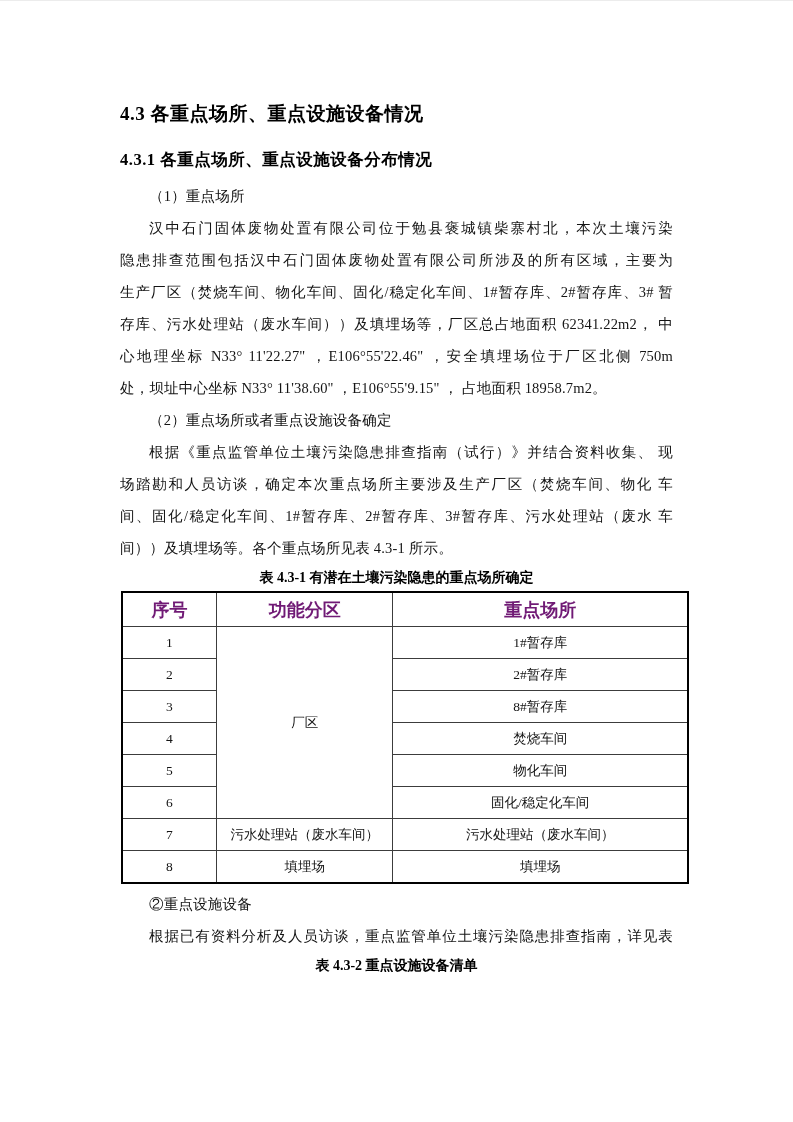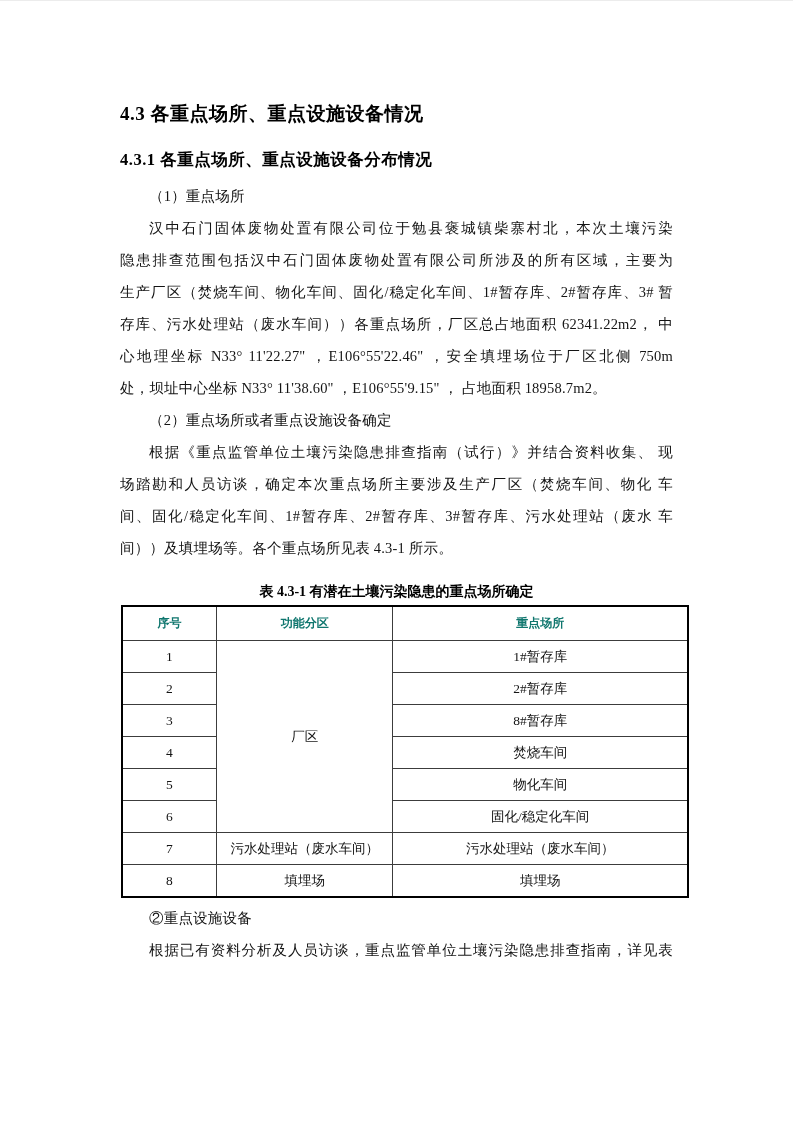--- a/index.html
+++ b/index.html
@@ -42,43 +42,43 @@
   }
   .line.fill { text-align: justify; text-align-last: justify; }
   .indent { text-indent: 2em; }
 
   .table-caption {
     font-weight: bold;
     font-size: 14px;
     line-height: 24px;
     text-align: center;
     color: #000;
-    margin-top: 16px;
+    margin-top: 2px;
   }
   .caption2 { }
 
   table.doc-table {
     border-collapse: collapse;
     table-layout: fixed;
     width: 568px;
     margin: 1px 0 4px 1px;
     border: 2px solid #000;
   }
   table.doc-table th, table.doc-table td {
     border: 1px solid #3c3c3c;
     text-align: center;
     vertical-align: middle;
     padding: 0 4px;
     overflow: hidden;
   }
   table.doc-table th {
     height: 33px;
-    font-size: 12px;
+    font-size: 18px;
     font-weight: bold;
-    color: #0f766e;
+    color: #701a75;
   }
   table.doc-table td {
     height: 31px;
     font-size: 13.5px;
     font-weight: normal;
   }
   .col-no   { width: 94px; }
   .col-zone { width: 176px; }
   .col-site { width: 294px; }
 
@@ -99,21 +99,21 @@
   <div class="content">
 
     <div class="h1">4.3 各重点场所、重点设施设备情况</div>
     <div class="h2">4.3.1 各重点场所、重点设施设备分布情况</div>
 
     <div class="line indent">（1）重点场所</div>
 
     <div class="line fill indent">汉中石门固体废物处置有限公司位于勉县褒城镇柴寨村北，本次土壤污染</div>
     <div class="line fill">隐患排查范围包括汉中石门固体废物处置有限公司所涉及的所有区域，主要为</div>
     <div class="line fill">生产厂区（焚烧车间、物化车间、固化/稳定化车间、1#暂存库、2#暂存库、3#  暂</div>
-    <div class="line fill">存库、污水处理站（废水车间））各重点场所，厂区总占地面积 62341.22m2， 中</div>
+    <div class="line fill">存库、污水处理站（废水车间））及填埋场等，厂区总占地面积 62341.22m2， 中</div>
     <div class="line fill">心地理坐标 N33° 11'22.27" ，E106°55'22.46" ，安全填埋场位于厂区北侧 750m</div>
     <div class="line">处，坝址中心坐标 N33° 11'38.60" ，E106°55'9.15" ， 占地面积 18958.7m2。</div>
 
     <div class="line indent">（2）重点场所或者重点设施设备确定</div>
 
     <div class="line fill indent">根据《重点监管单位土壤污染隐患排查指南（试行）》并结合资料收集、 现</div>
     <div class="line fill">场踏勘和人员访谈，确定本次重点场所主要涉及生产厂区（焚烧车间、物化 车</div>
     <div class="line fill">间、固化/稳定化车间、1#暂存库、2#暂存库、3#暂存库、污水处理站（废水 车</div>
     <div class="line">间））及填埋场等。各个重点场所见表 4.3-1 所示。</div>
 

